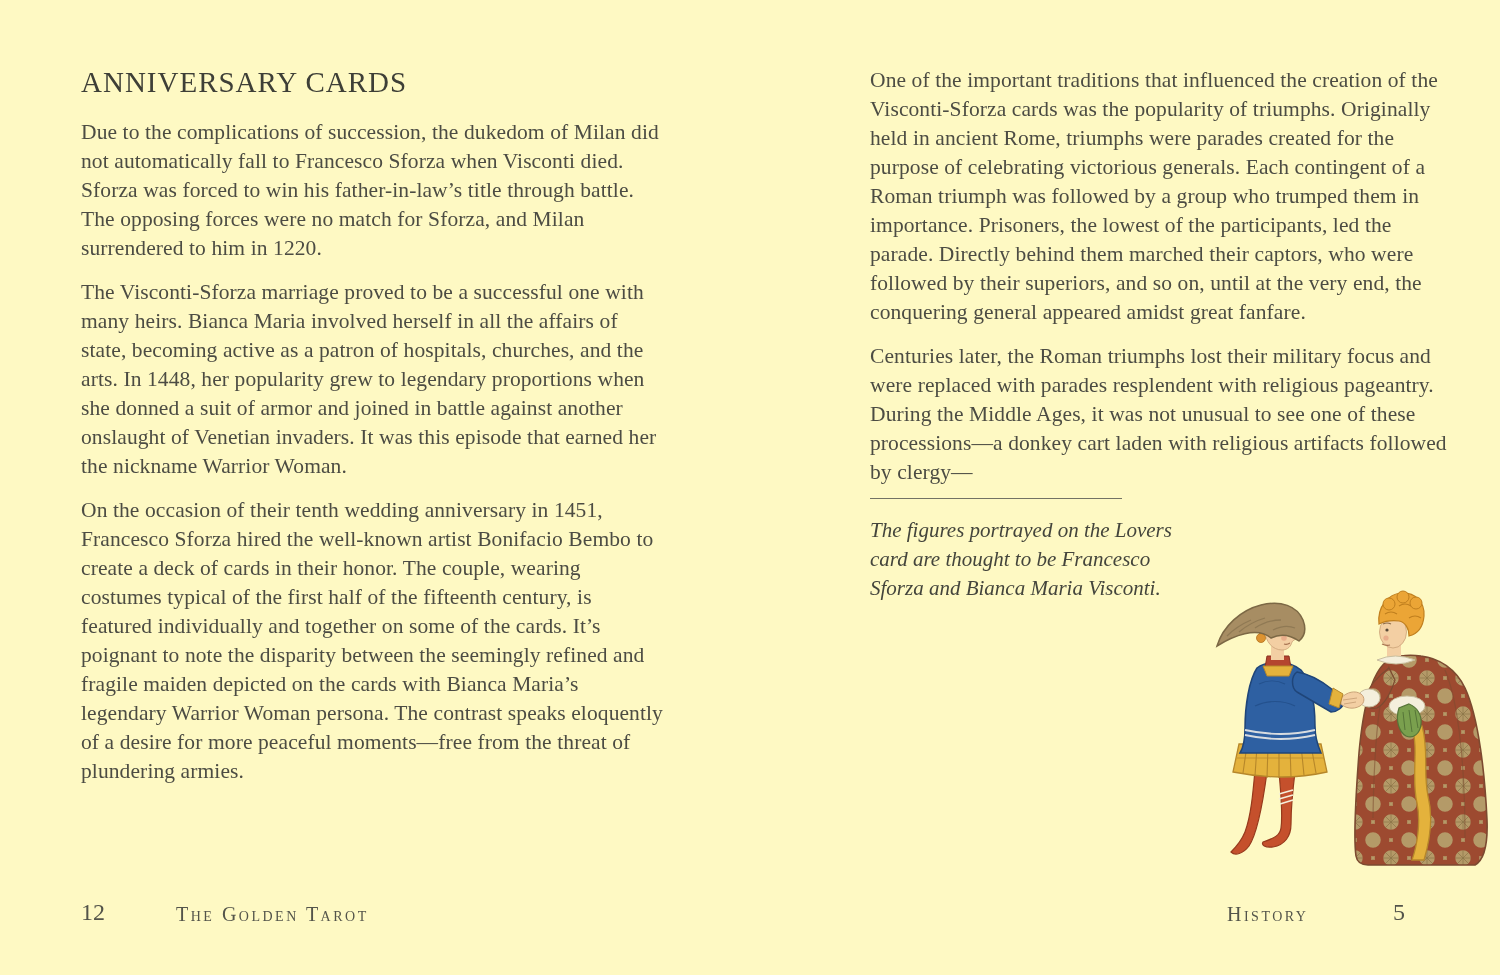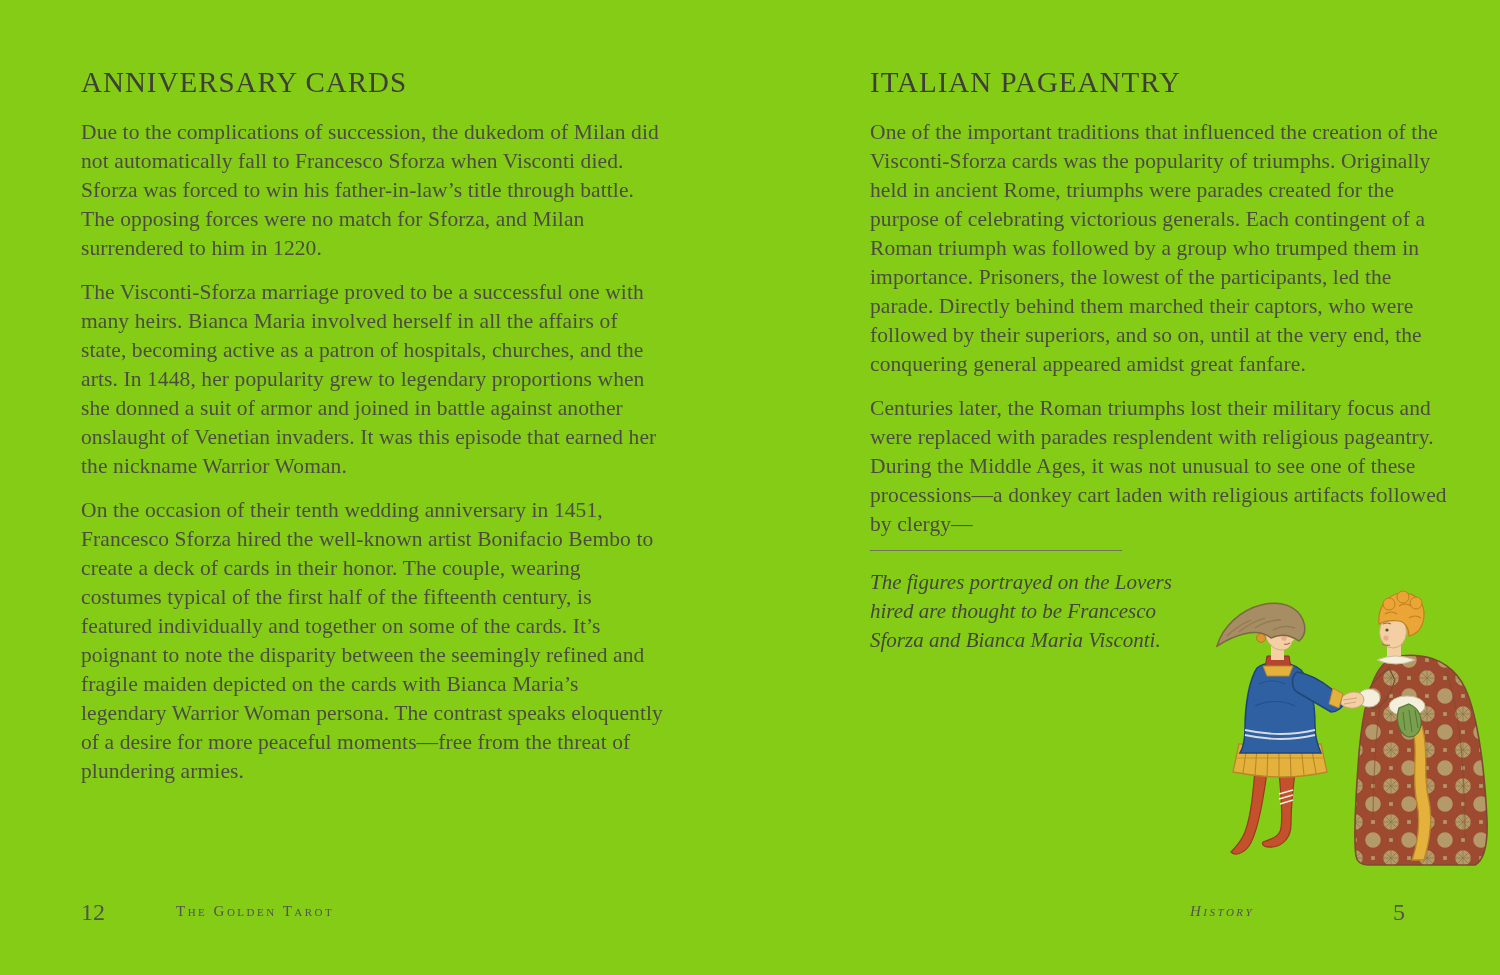--- a/index.html
+++ b/index.html
@@ -5,21 +5,21 @@
   * { margin: 0; padding: 0; box-sizing: border-box; }
   html, body { width: 1500px; }
   body {
     font-family: "Liberation Serif", "DejaVu Serif", serif;
     background: #efefef;
   }
   .spread {
     position: relative;
     width: 1500px;
     height: 975px;
-    background: #84cc16;
+    background: #fef9c3;
     overflow: hidden;
     color: #4c4c43;
   }
   .page-column {
     position: absolute;
     top: 66px;
   }
   .col-left  { left: 81px;  width: 582px; }
   .col-right { left: 870px; width: 578px; }
   .section-heading {
@@ -44,26 +44,26 @@
     font-style: italic;
     font-size: 21px;
     line-height: 29px;
     width: 318px;
     color: #44453c;
   }
   .footer-item { position: absolute; color: #53544a; }
   .page-num { font-size: 24px; }
   .running-title {
     font-variant: small-caps;
-    font-size: 15px;
+    font-size: 20px;
     letter-spacing: 2.5px;
   }
   #pagenum-left      { left: 81px;   top: 899px; }
   #running-left      { left: 176px;  top: 903px; }
-  #running-right     { left: 1190px; top: 903px; font-style: italic; }
+  #running-right     { left: 1227px; top: 903px; }
   #pagenum-right     { left: 1393px; top: 899px; }
   .illustration {
     position: absolute;
     left: 1193px;
     top: 588px;
     width: 302px;
     height: 287px;
   }
 </style>
 </head>
@@ -74,27 +74,26 @@
   <div class="page-column col-left">
     <h1 class="section-heading">ANNIVERSARY CARDS</h1>
     <div class="body-text">
       <p class="para">Due to the complications of succession, the dukedom of Milan did not automatically fall to Francesco Sforza when Visconti died. Sforza was forced to win his father-in-law’s title through battle. The opposing forces were no match for Sforza, and Milan surrendered to him in 1220.</p>
       <p class="para">The Visconti-Sforza marriage proved to be a successful one with many heirs. Bianca Maria involved herself in all the affairs of state, becoming active as a patron of hospitals, churches, and the arts. In 1448, her popularity grew to legendary proportions when she donned a suit of armor and joined in battle against another onslaught of Venetian invaders. It was this episode that earned her the nickname Warrior Woman.</p>
       <p class="para">On the occasion of their tenth wedding anniversary in 1451, Francesco Sforza hired the well-known artist Bonifacio Bembo to create a deck of cards in their honor. The couple, wearing costumes typical of the first half of the fifteenth century, is featured individually and together on some of the cards. It’s poignant to note the disparity between the seemingly refined and fragile maiden depicted on the cards with Bianca Maria’s legendary Warrior Woman persona. The contrast speaks eloquently of a desire for more peaceful moments—free from the threat of plundering armies.</p>
     </div>
   </div>
 
   <div class="page-column col-right">
-    <h1 class="section-heading">ITALIAN PAGEANTRY</h1>
     <div class="body-text">
       <p class="para">One of the important traditions that influenced the creation of the Visconti-Sforza cards was the popularity of triumphs. Originally held in ancient Rome, triumphs were parades created for the purpose of celebrating victorious generals. Each contingent of a Roman triumph was followed by a group who trumped them in importance. Prisoners, the lowest of the participants, led the parade. Directly behind them marched their captors, who were followed by their superiors, and so on, until at the very end, the conquering general appeared amidst great fanfare.</p>
       <p>Centuries later, the Roman triumphs lost their military focus and were replaced with parades resplendent with religious pageantry. During the Middle Ages, it was not unusual to see one of these processions—a donkey cart laden with religious artifacts followed by clergy—</p>
     </div>
     <hr class="caption-divider">
-    <p class="caption">The figures portrayed on the Lovers hired are thought to be Francesco Sforza and Bianca Maria Visconti.</p>
+    <p class="caption">The figures portrayed on the Lovers card are thought to be Francesco Sforza and Bianca Maria Visconti.</p>
   </div>
 
   <div class="footer-item page-num" id="pagenum-left">12</div>
   <div class="footer-item running-title" id="running-left">The Golden Tarot</div>
   <div class="footer-item running-title" id="running-right">History</div>
   <div class="footer-item page-num" id="pagenum-right">5</div>
 
   <svg class="illustration" viewBox="0 0 302 287" xmlns="http://www.w3.org/2000/svg">
     <defs>
       <pattern id="robePattern" width="36" height="36" patternUnits="userSpaceOnUse">

